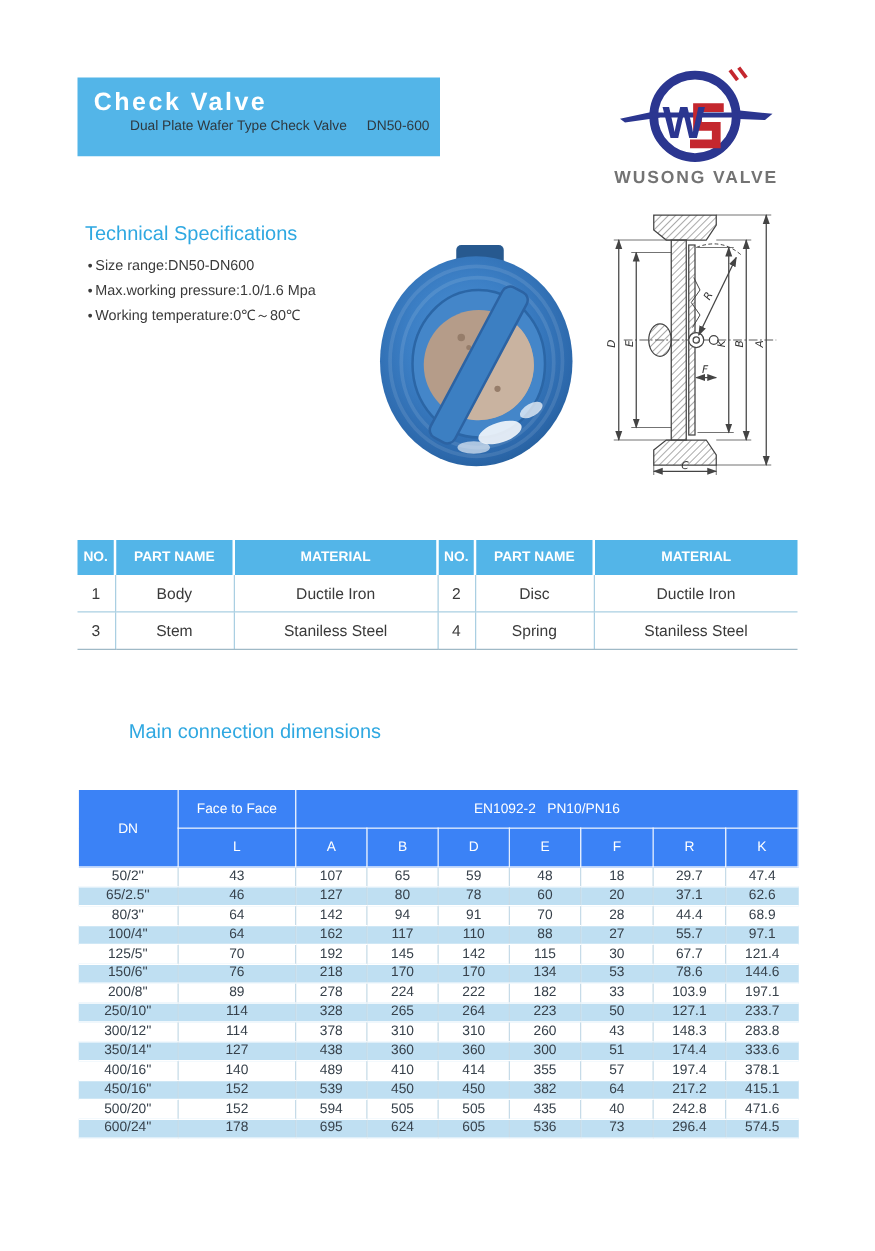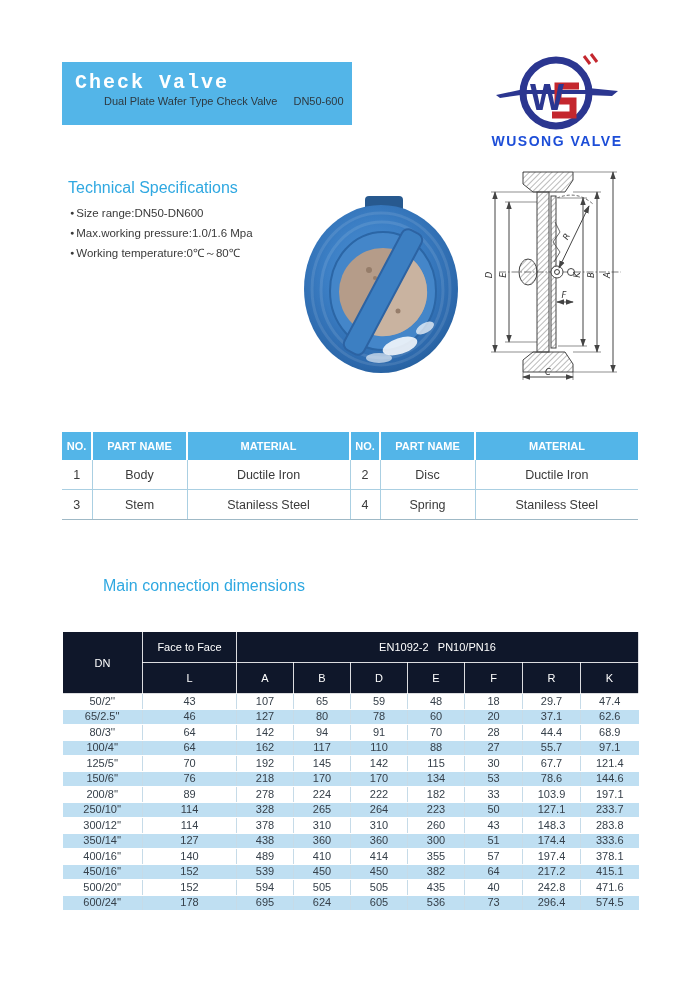--- a/index.html
+++ b/index.html
@@ -1,28 +1,28 @@
 <!DOCTYPE html>
 <html><head>
 <meta charset="utf-8">
 <style>
   html,body{margin:0;padding:0;background:#fff;}
   #page{position:relative;width:700px;height:1001px;background:#fff;overflow:hidden;
         font-family:"Liberation Sans",sans-serif;color:#3a3a3a;}
 
   
   .band{position:absolute;left:62px;top:62px;width:290px;height:63px;background:#53B5E8;}
-  .band .title{margin:9px 0 1px 13px;font-size:20px;font-weight:bold;color:#fff;letter-spacing:2px;font-family:Liberation Mono, monospace;}
+  .band .title{margin:9px 0 1px 13px;font-size:20px;font-weight:bold;color:#fff;letter-spacing:2px;}
   .band .sub{margin-left:14px;font-size:11px;color:#2e3940;display:flex;padding-left:28px;}
   .band .sub .dn{margin-left:16px;}
 
   
   .logo-mark{position:absolute;left:494px;top:50px;width:126px;height:82px;}
   .brand{position:absolute;left:462px;top:133px;width:190px;text-align:center;
-         font-size:14px;font-weight:bold;letter-spacing:1.5px;color:#1d4ed8;}
+         font-size:14px;font-weight:bold;letter-spacing:1.5px;color:#737373;}
 
   
   .section-h{position:absolute;left:68px;font-size:16px;color:#2FA8E1;}
   .h-tech{top:179px;}
   .h-comp{top:383px;}
   .h-dim{top:577px;margin-left:35px;}
 
   
   .specs{position:absolute;left:70px;top:204px;margin:0;padding:0;list-style:none;
          font-size:11.5px;color:#3a3a3a;line-height:19px;}
@@ -39,21 +39,21 @@
                  border-left:2px solid #fff;margin-left:18px;}
   .comp-table th:first-child{border-left:none;}
   .comp-table td{height:27px;text-align:center;color:#3a3a3a;
                  border:1px solid #AACFE2;border-top:none;}
   .comp-table td:first-child{border-left:none;}
   .comp-table td:last-child{border-right:none;}
   .comp-table tbody tr:last-child td{border-bottom:1px solid #9fb9c6;}
 
   
   .dim-table{position:absolute;left:62px;top:631px;width:576px;font-size:11px;}
-  .dim-table th{background:#0f172a;color:#fff;font-weight:normal;font-size:11px;height:28px;
+  .dim-table th{background:#3b82f6;color:#fff;font-weight:normal;font-size:11px;height:28px;
                 border:1px solid rgba(255,255,255,.85);}
   .dim-table th.std{white-space:pre;}
   .dim-table td{height:14.5px;padding:0;text-align:center;color:#36404a;
                 border-right:1px solid #C6DBE8;border-bottom:1px solid #fff;line-height:13px;}
   .dim-table td:last-child{border-right:none;}
   .dim-table tbody tr:nth-child(even){background:#BFDFF2;}
 </style>
 </head>
 <body>
 

